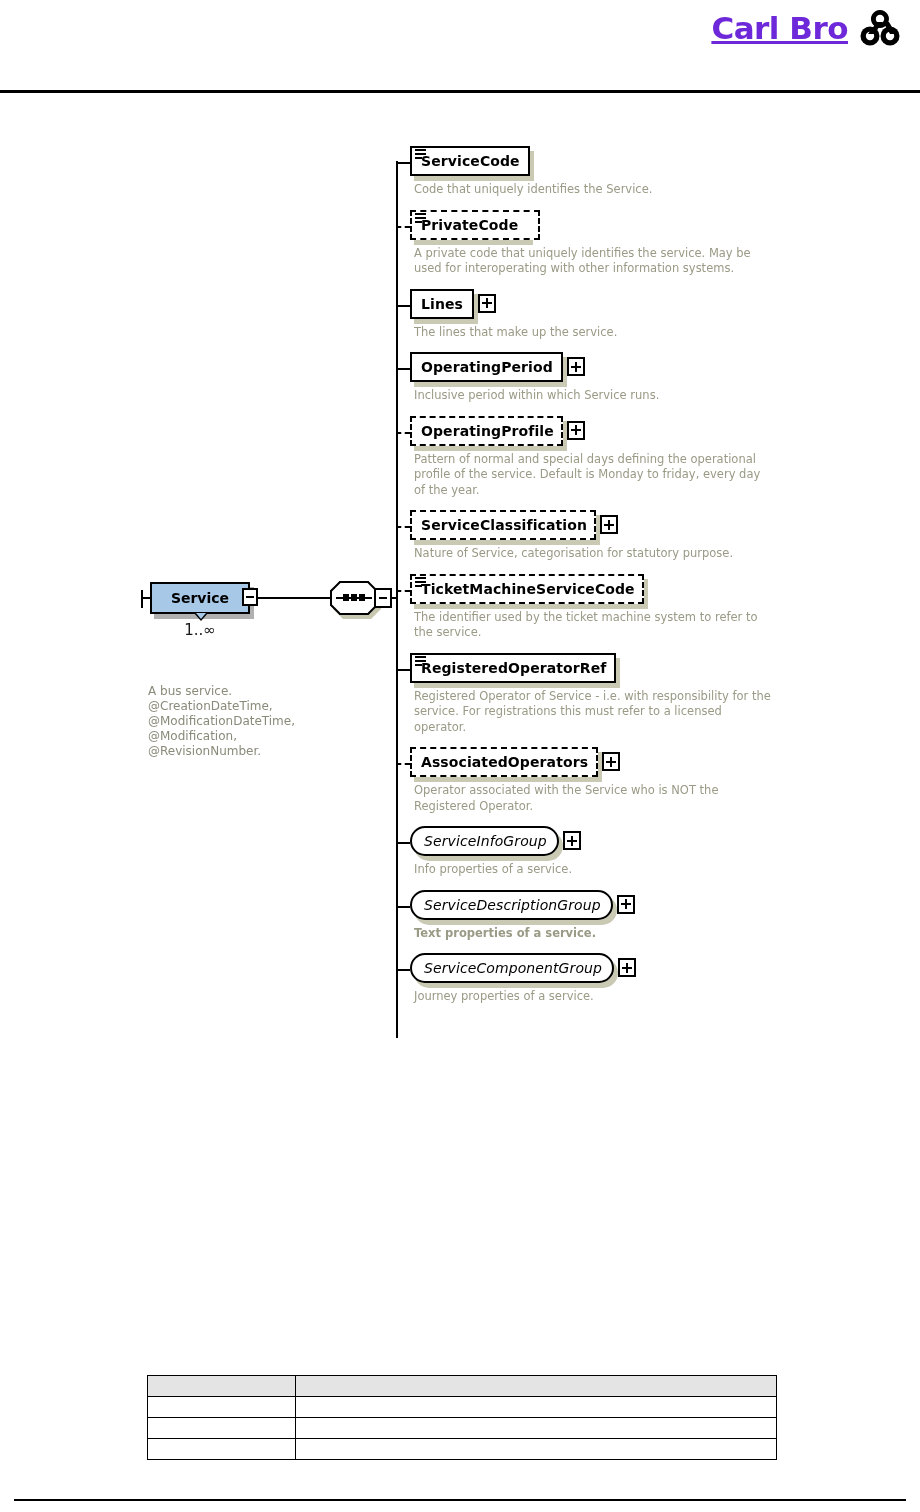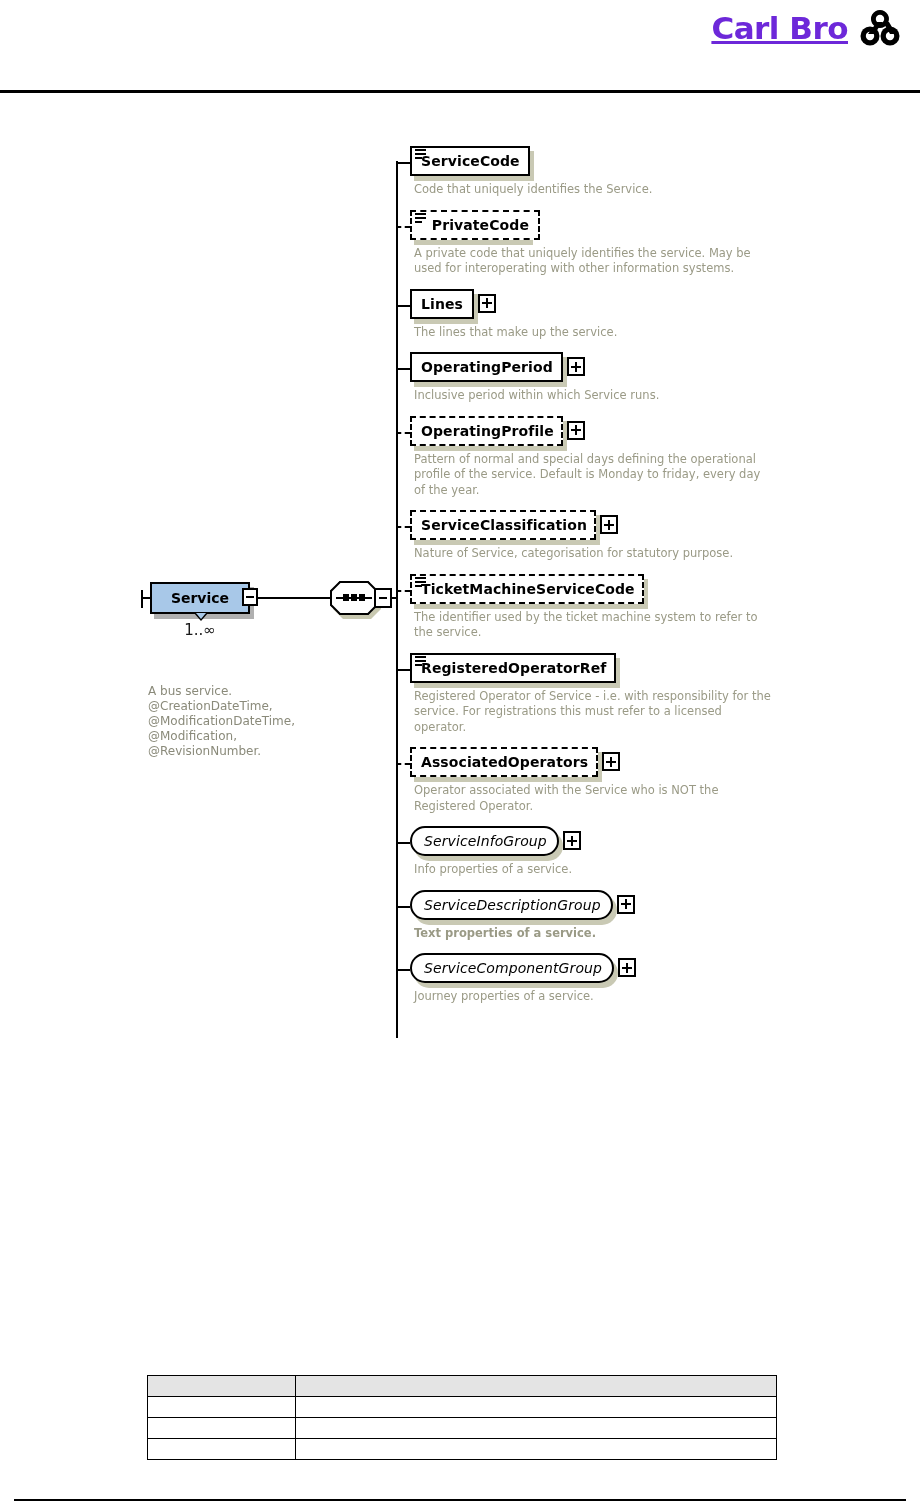--- a/index.html
+++ b/index.html
@@ -354,21 +354,21 @@
               <i></i>
             </span>
           </div>
         </div>
       </div>
       <div class="child-annotation" style="top: 82px; position: absolute; left: 414px;">Code that uniquely identifies the Service.</div>
       <div class="child-row optional" style="top: 109.5px;">
         <div class="child-stub"></div>
         <div class="node-shadow" style="width: 119px;"></div>
         <div class="node-box">
-          <div class="node-frame" style="width: 130px; justify-content: flex-end;">
+          <div class="node-frame" style="width: 130px;">
             <span class="node-label">PrivateCode</span>
             <span class="type-glyph">
               <i></i>
               <i></i>
               <i></i>
             </span>
           </div>
         </div>
       </div>
       <div class="child-annotation" style="top: 145.5px; position: absolute; left: 414px;">A private code that uniquely identifies the service. May be used for interoperating with other information systems.</div>

